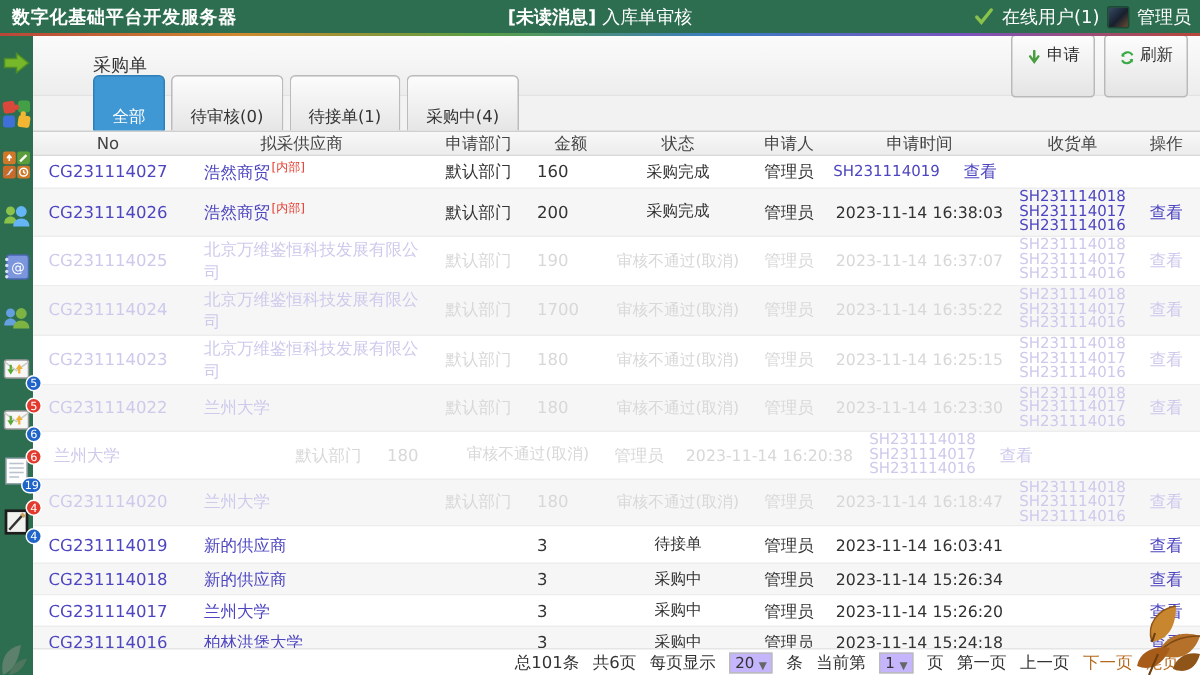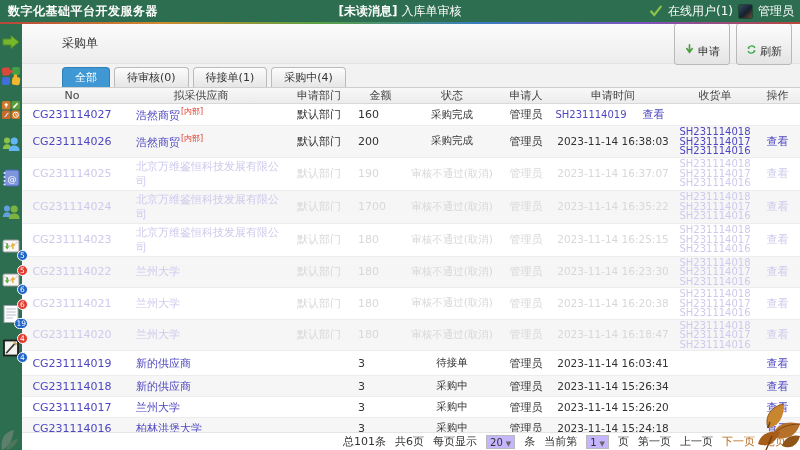--- a/index.html
+++ b/index.html
@@ -34,30 +34,30 @@
   .badge.red{background:#e23b2e;} .badge.blue{background:#1f64c8;}
   .b-tr{top:-5px;right:-7px;} .b-br{bottom:-5px;right:-7px;}
   .corner-leaf{position:absolute;left:0;bottom:0;width:22px;height:34px;z-index:16;opacity:.85;}
 
   
   .main{position:absolute;top:24px;left:22px;right:0;bottom:0;background:#fff;}
   .toolbar{height:40px;background:linear-gradient(#fbfbfb,#ededed);display:flex;align-items:center;
     border-bottom:1px solid #e2e2e2;}
   .page-title{font-size:12px;color:#333;margin-left:40px;}
   .toolbar .btns{margin-left:auto;margin-right:8px;display:flex;gap:6px;}
-  .btn{display:flex;align-items:flex-start;gap:3px;font-size:11px;color:#333;
+  .btn{display:flex;align-items:flex-end;gap:3px;font-size:11px;color:#333;
     border:1px solid #b9b9b9;border-radius:3px;background:linear-gradient(#fdfdfd,#e4e4e4);
     padding:20px 9px;height:19px;cursor:pointer;}
   .btn svg{width:11px;height:11px;}
 
   .tabsbar{height:24px;background:#f2f2f2;padding-left:40px;display:flex;align-items:flex-end;
     gap:4px;border-bottom:1px solid #cfcfcf;}
   .tab{font-size:11px;color:#333;border:1px solid #bbb;border-bottom:none;
     border-radius:4px 4px 0 0;background:linear-gradient(#fcfcfc,#e6e6e6);
-    padding:3px 12px 3px;cursor:pointer;line-height:13px;}
+    padding:20px 12px 3px;cursor:pointer;line-height:13px;}
   .tab.active{background:var(--tabblue);color:#fff;border-color:#2f7fb8;}
 
   
   .thead{display:flex;height:16px;align-items:center;background:linear-gradient(#f8f8f8,#ececec);
     border-bottom:1px solid #d9d9d9;font-size:11px;color:#444;}
   .thead .hc{text-align:center;}
   .c0{width:100px;} .c1{width:158px;} .c2{width:78px;} .c3{width:45px;} .c4{width:98px;}
   .c5{width:50px;} .c6{width:124px;} .c7{width:80px;} .c8{width:45px;}
   .tbody{font-size:11px;}
   .trow{display:flex;align-items:center;border-bottom:1px solid #ededed;min-height:21px;background:#fff;}
@@ -303,21 +303,20 @@
           <div class="cell c5 center"><span class="txt">管理员</span></div>
           <div class="cell c6 center"><span class="txt time">2023-11-14 16:23:30</span></div>
           <div class="cell c7 center">
             <a class="lnk rc">SH231114018</a>
             <a class="lnk rc">SH231114017</a>
             <a class="lnk rc">SH231114016</a>
           </div>
           <div class="cell c8 center"><a class="view">查看</a></div>
         </div>
         <div class="trow faded">
-          <div class="cell c0 center"><a class="lnk">CG231114021</a></div>
           <div class="cell c1 left"><a class="lnk">兰州大学</a></div>
           <div class="cell c2 center"><span class="txt">默认部门</span></div>
           <div class="cell c3 right"><span class="txt">180</span></div>
           <div class="cell c4 center"><span class="txt status">审核不通过(取消)</span></div>
           <div class="cell c5 center"><span class="txt">管理员</span></div>
           <div class="cell c6 center"><span class="txt time">2023-11-14 16:20:38</span></div>
           <div class="cell c7 center">
             <a class="lnk rc">SH231114018</a>
             <a class="lnk rc">SH231114017</a>
             <a class="lnk rc">SH231114016</a>

